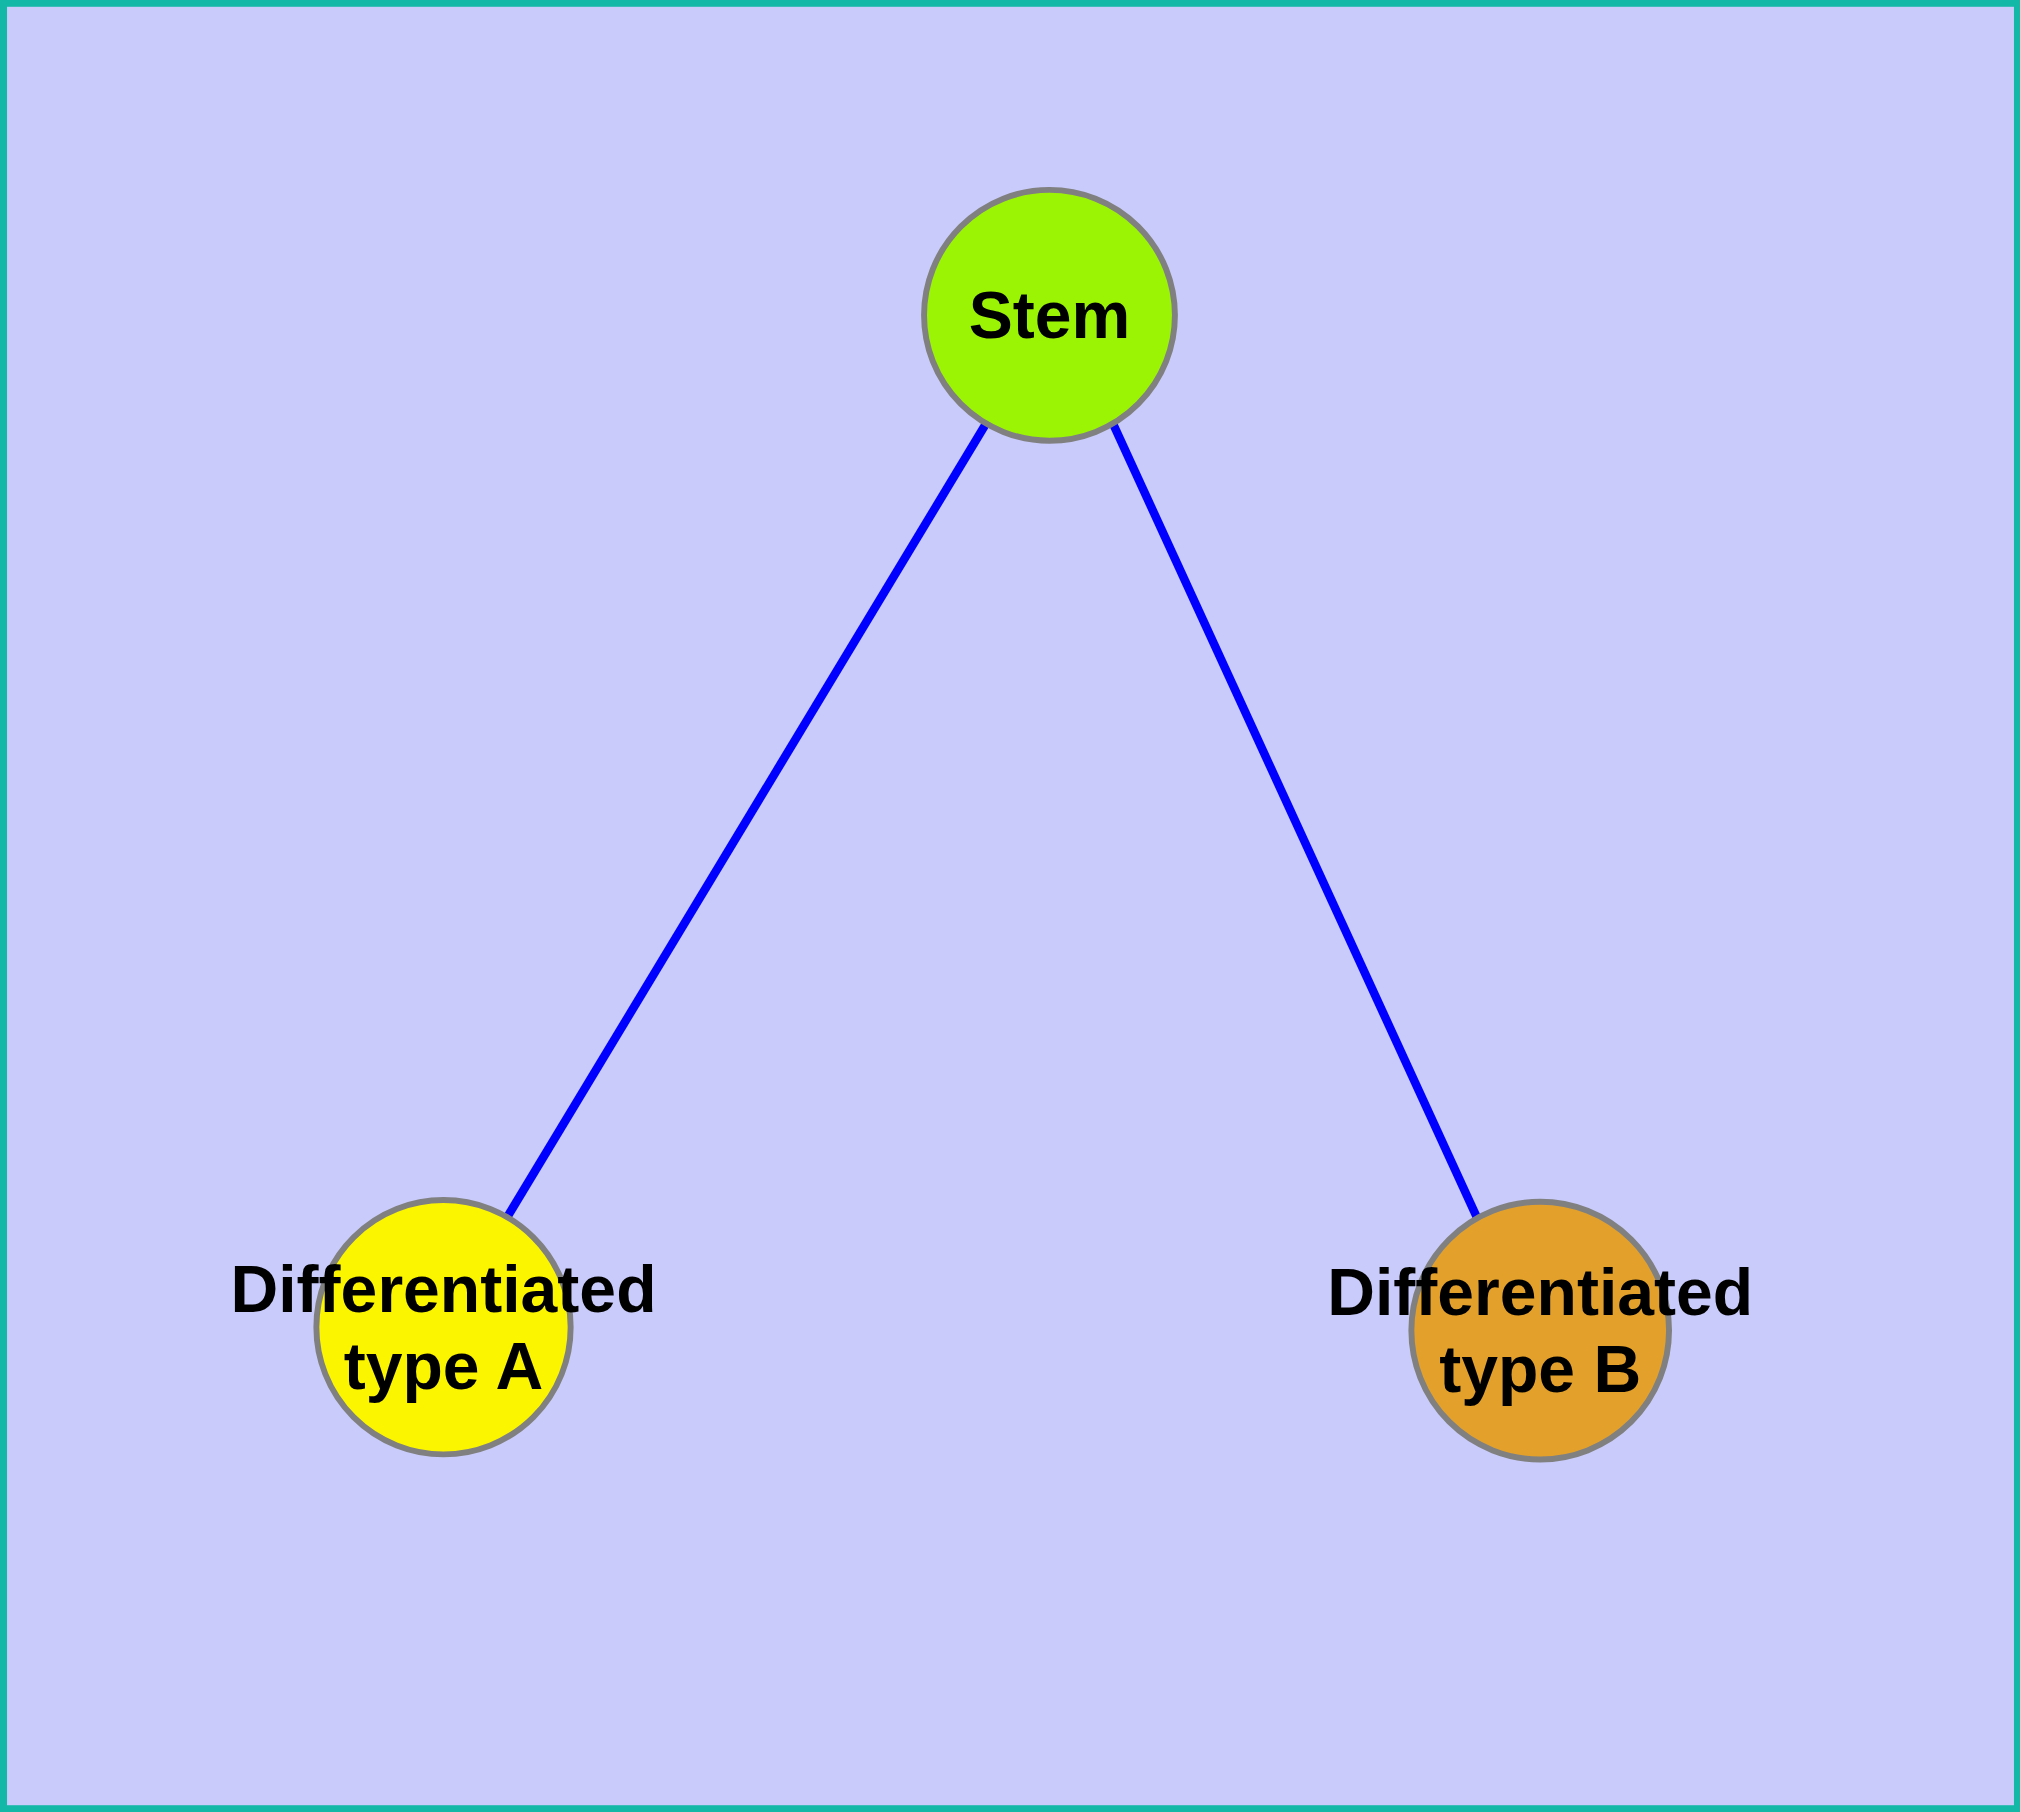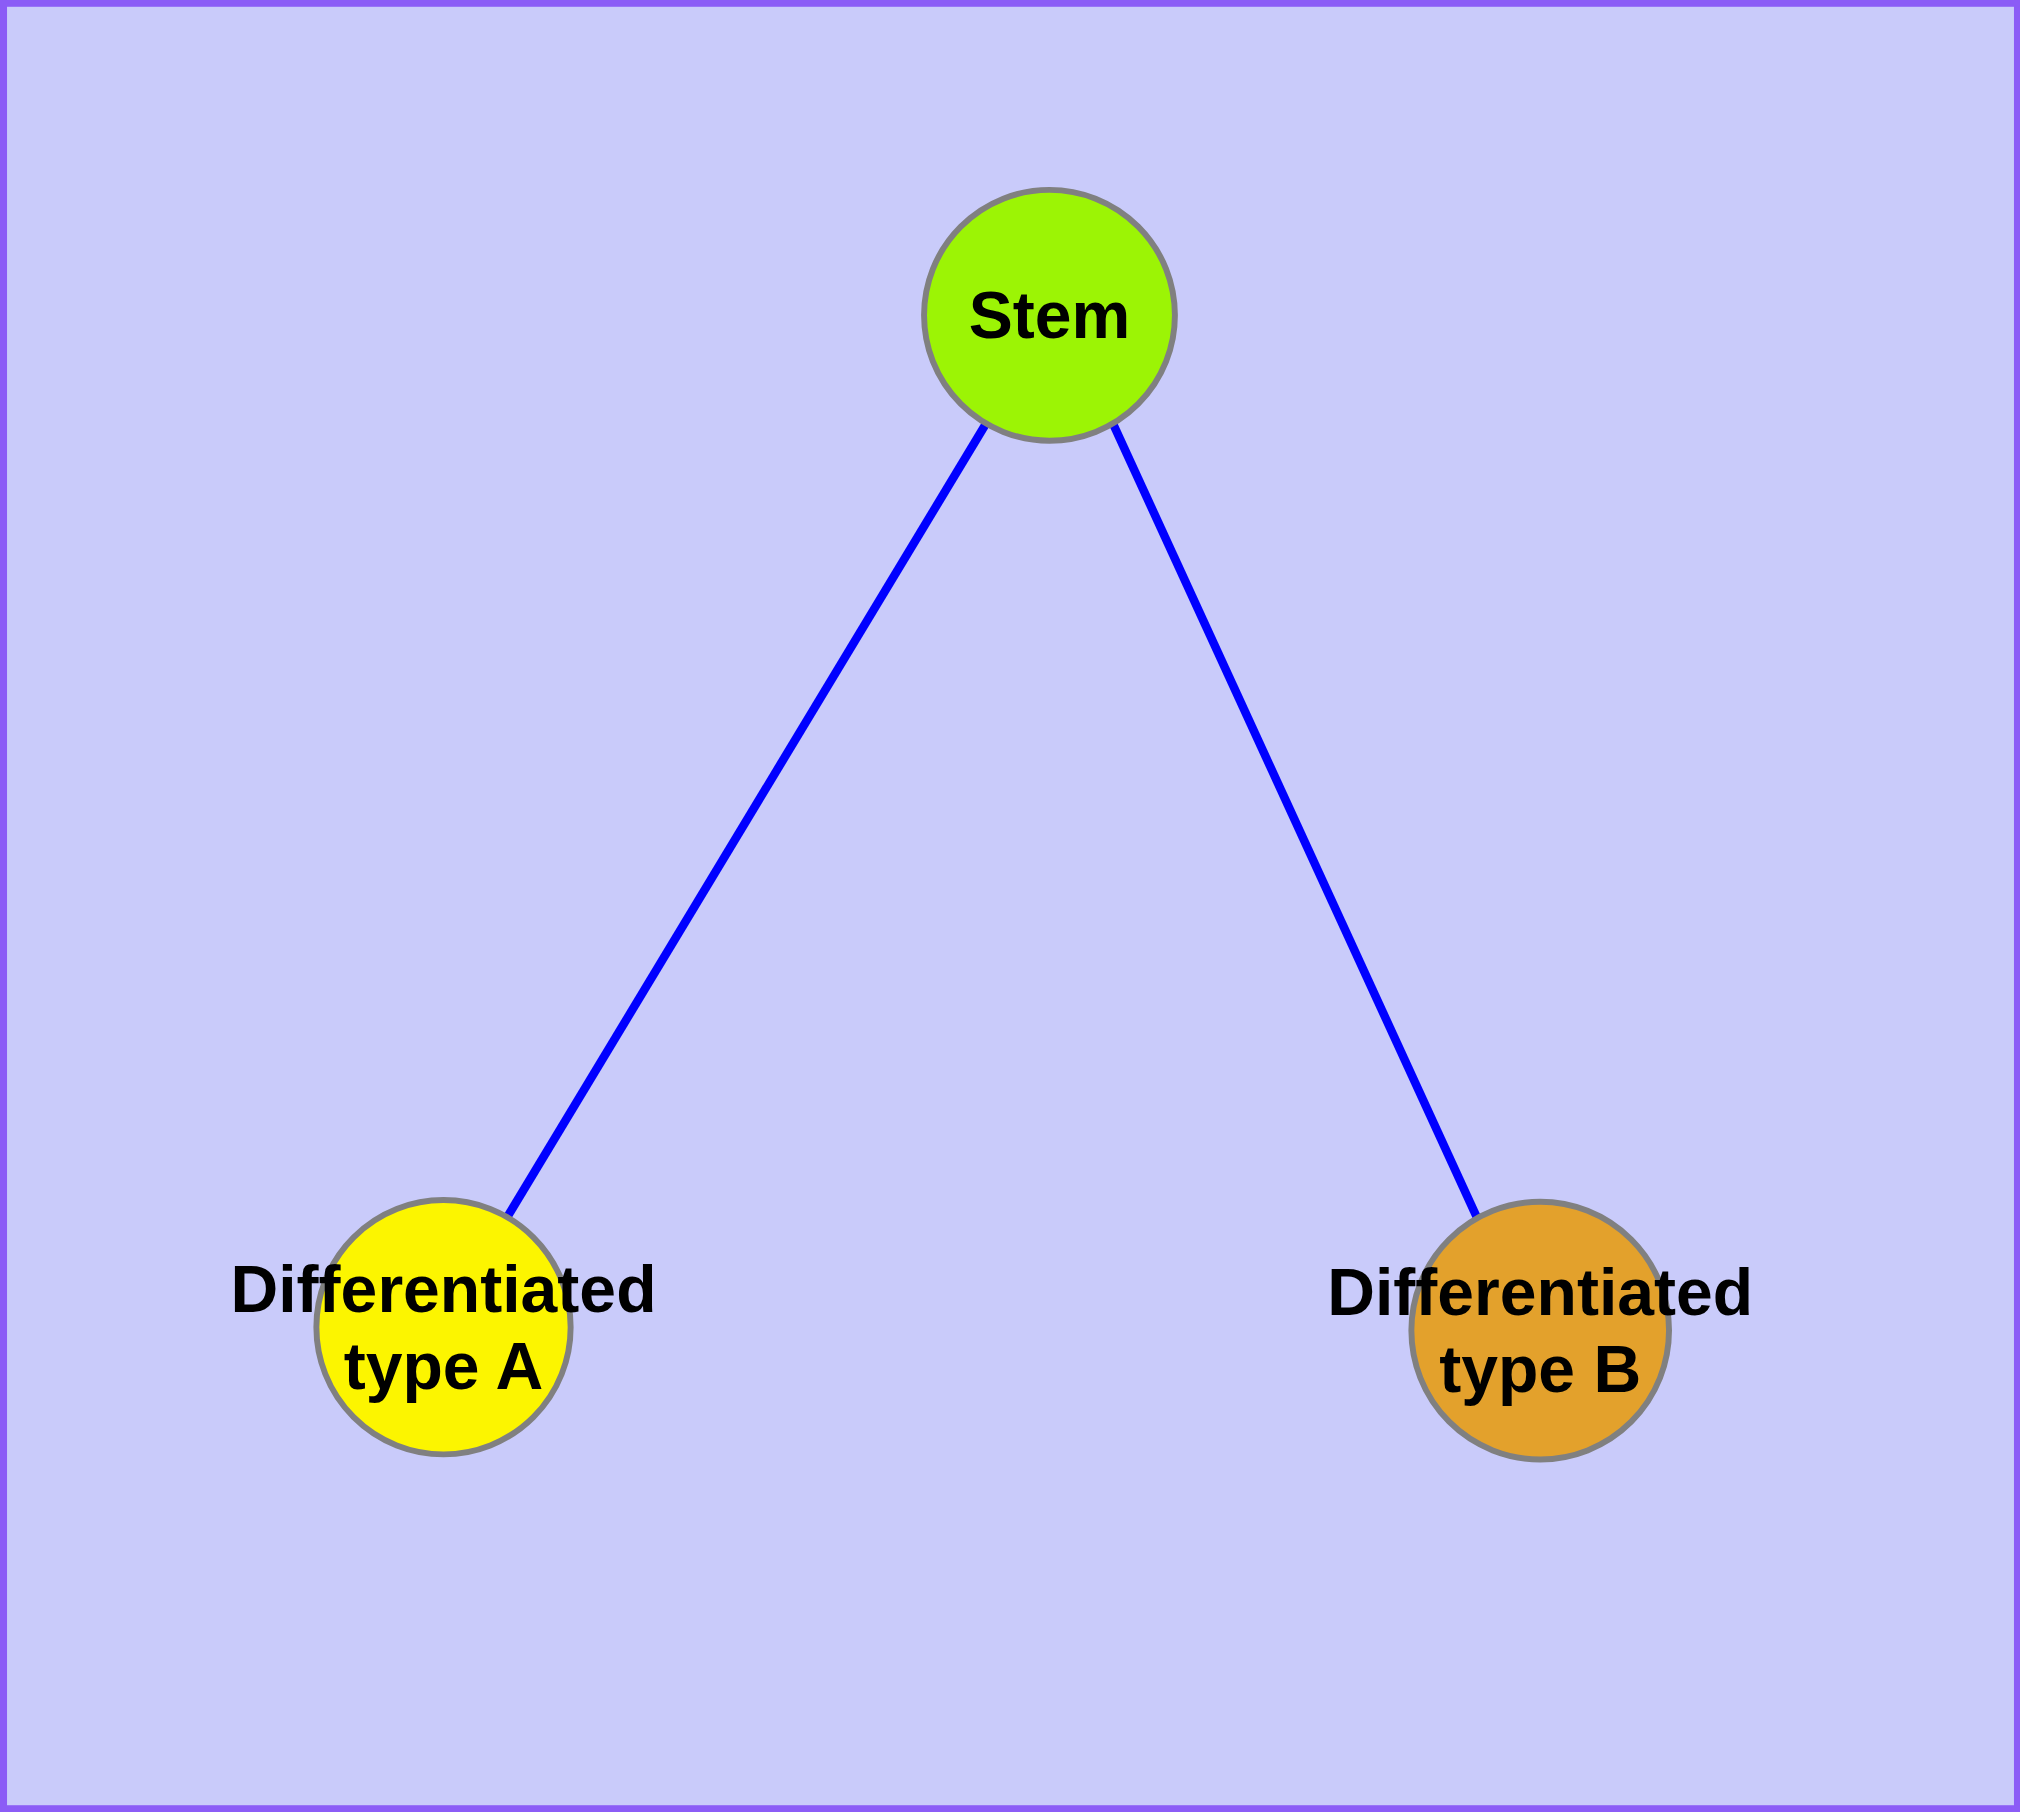--- a/index.html
+++ b/index.html
@@ -29,21 +29,21 @@
   .node-label {
     font-family: "Liberation Sans", sans-serif;
     font-weight: bold;
     fill: #000000;
     paint-order: normal;
   }
 </style>
 </head>
 <body>
 
-<div id="graph-canvas" style="background: #8b5cf6;">
+<div id="graph-canvas" style="background: #14b8a6;">
   <svg id="graph-svg" viewBox="0 0 2384 2138" xmlns="http://www.w3.org/2000/svg">
 
     <rect id="plot-bg" x="8" y="8" width="2368" height="2122" fill="#c9cbfa"></rect>
 
     <g id="edges-layer">
       <line id="edge-0" x1="1163" y1="500" x2="597" y2="1438" stroke="#0000ff" stroke-width="10" stroke-linecap="butt"></line>
       <line id="edge-1" x1="1313" y1="500" x2="1744" y2="1440" stroke="#0000ff" stroke-width="10" stroke-linecap="butt"></line>
     </g>
 
     <g id="nodes-layer">

